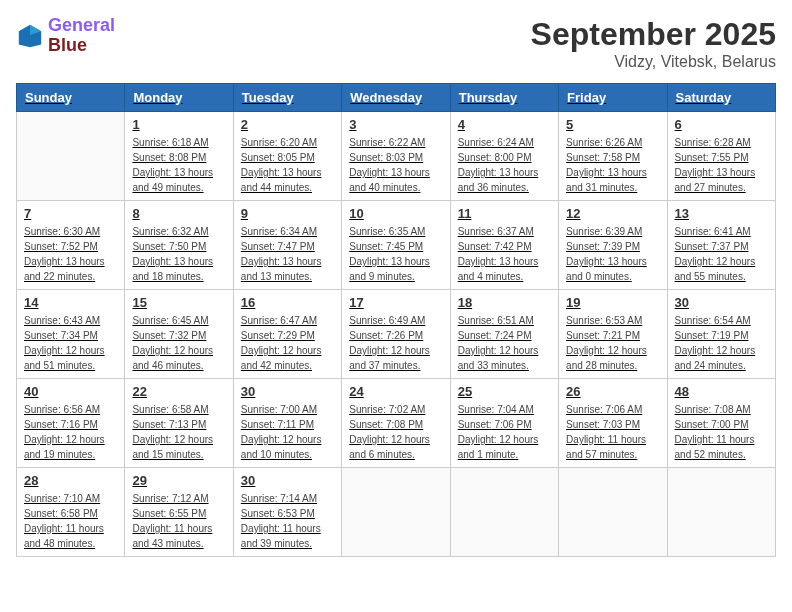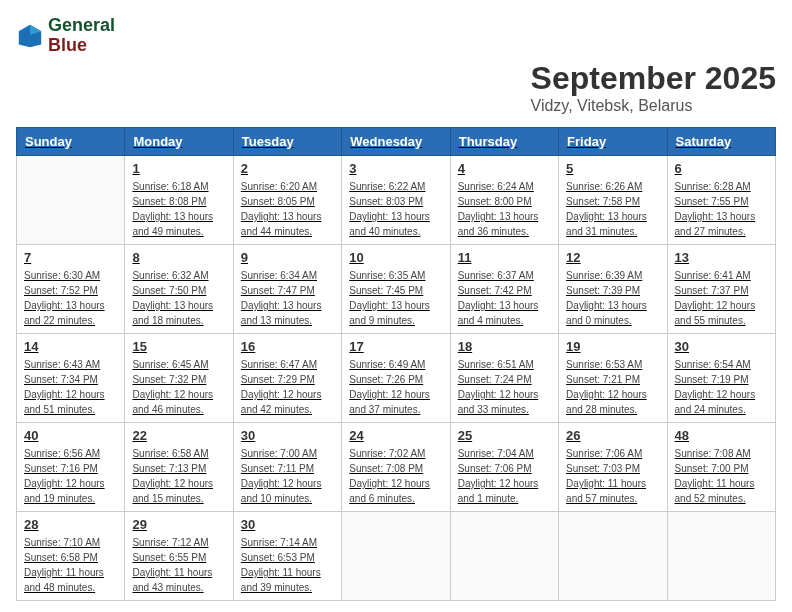--- a/index.html
+++ b/index.html
@@ -19,29 +19,28 @@
     .logo {
       display: flex;
       align-items: center;
       gap: 4px;
     }
     .logo-text {
       font-size: 18px;
       font-weight: bold;
       line-height: 1.1;
     }
-    .logo-general { color: #14532d; }
+    .logo-general { color: #8b5cf6; }
     .logo-blue { color: #7f1d1d; }
     .logo-icon {
       width: 28px;
       height: 28px;
     }
     .title-block {
-      text-align: left;
-      margin-top: 44px;
+      text-align: right;
     }
     .month-title {
       font-size: 32px;
       font-weight: bold;
       color: #333;
     }
     .location-title {
       font-size: 16px;
       color: #555;
     }

